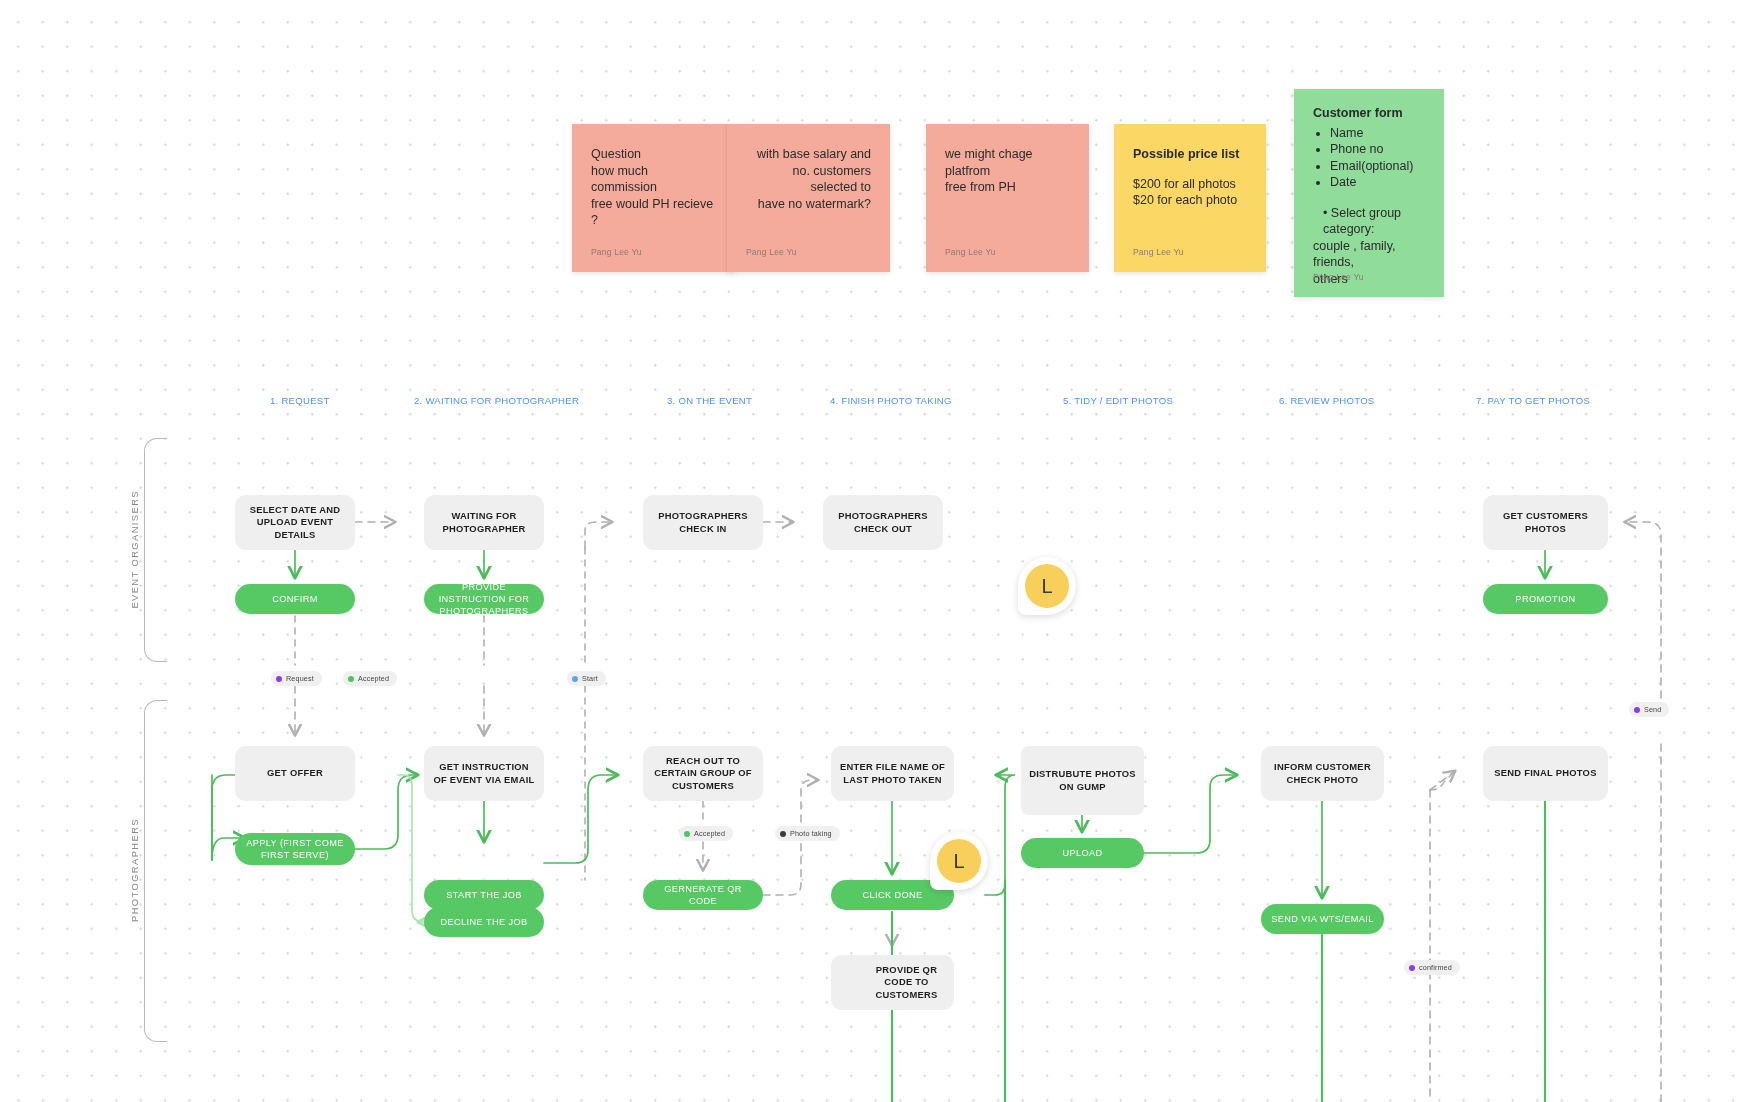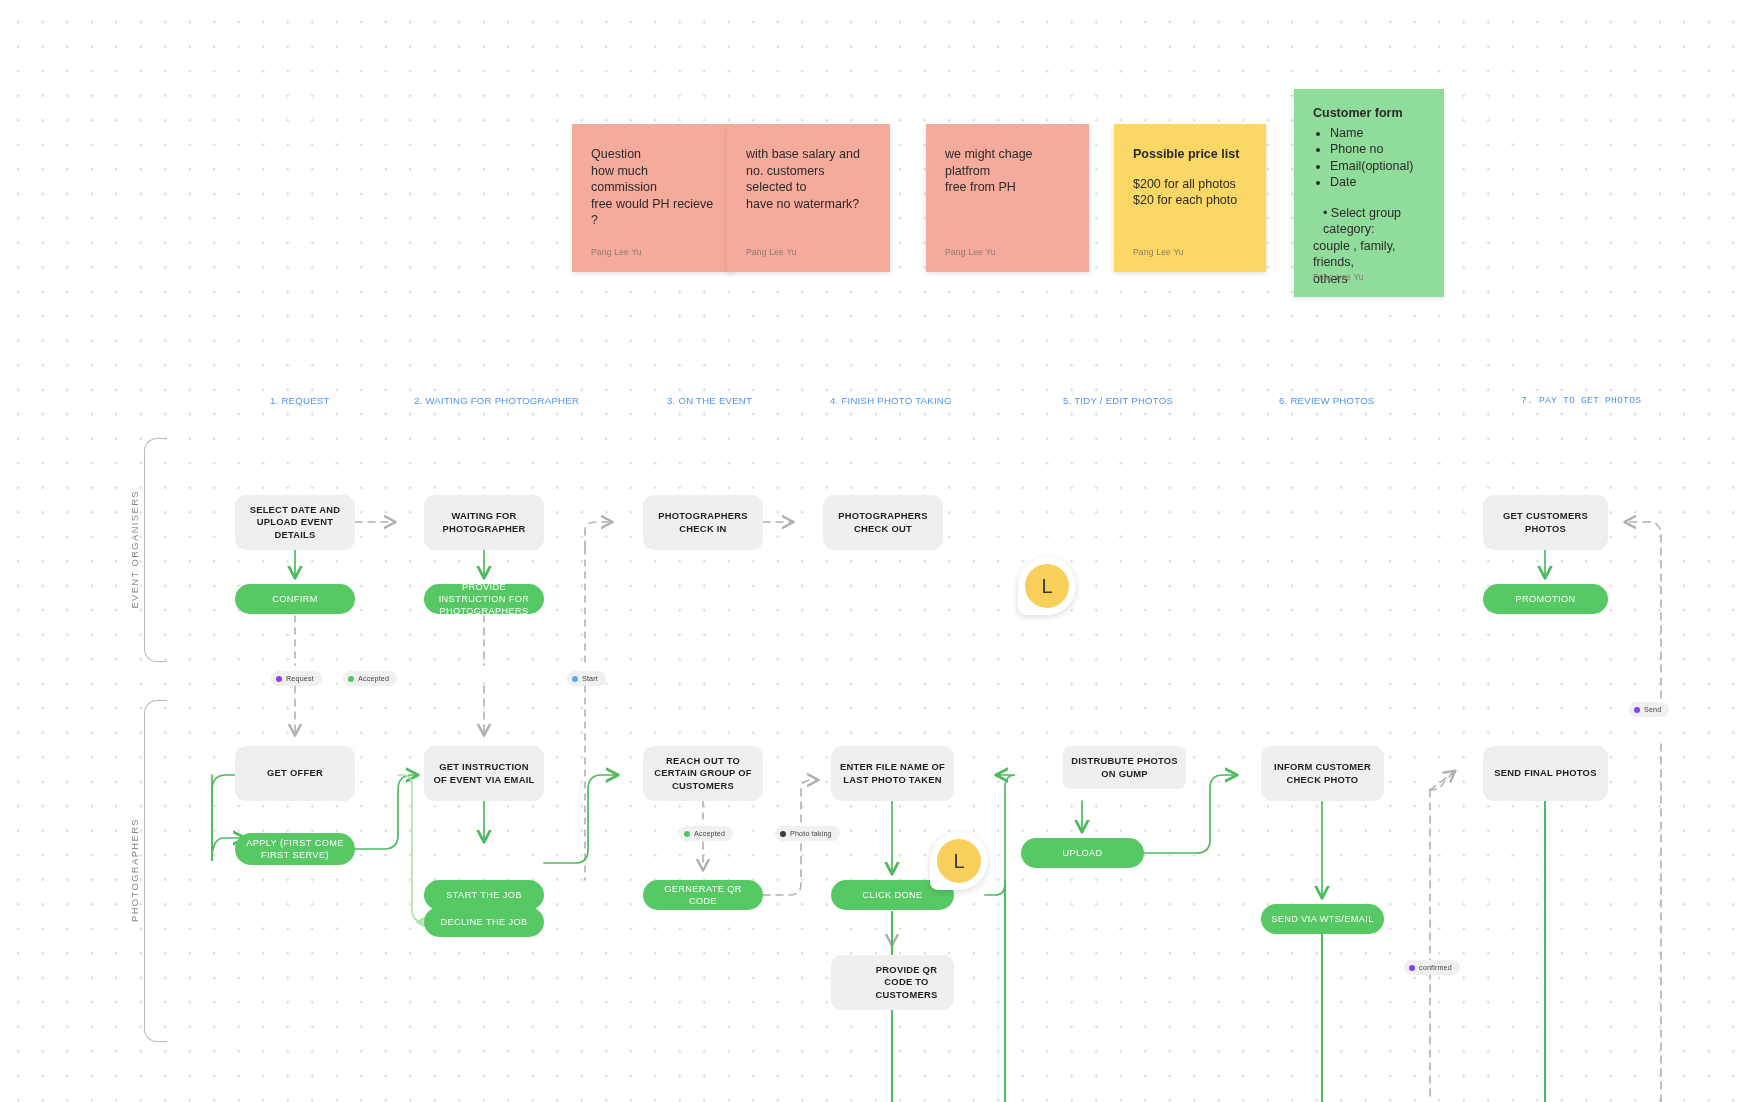--- a/index.html
+++ b/index.html
@@ -214,21 +214,21 @@
 <div class="layer">
 
 
   <div class="sticky pink" style="left:527px;top:124px;width:163px;height:148px;margin-left:45px;">
     <div class="s-body">Question
 how much commission
 free would PH recieve ?</div>
     <div class="s-author">Pang Lee Yu</div>
   </div>
 
-  <div class="sticky pink" style="left:727px;top:124px;width:163px;height:148px;">
+  <div class="sticky pink" style="left:727px;top:124px;width:163px;height:148px;text-align:right;">
     <div class="s-body">with base salary and
 no. customers selected to
 have no watermark?</div>
     <div class="s-author">Pang Lee Yu</div>
   </div>
 
   <div class="sticky pink" style="left:926px;top:124px;width:163px;height:148px;">
     <div class="s-body">we might chage platfrom
 free from PH</div>
     <div class="s-author">Pang Lee Yu</div>
@@ -256,21 +256,21 @@
     </div>
     <div class="s-author">Pang Lee Yu</div>
   </div>
 
   <div class="phase" style="left:270px;">1. REQUEST</div>
   <div class="phase" style="left:414px;">2. WAITING FOR PHOTOGRAPHER</div>
   <div class="phase" style="left:667px;">3. ON THE EVENT</div>
   <div class="phase" style="left:830px;">4. FINISH PHOTO TAKING</div>
   <div class="phase" style="left:1055px;margin-left:8px;">5. TIDY /  EDIT PHOTOS</div>
   <div class="phase" style="left:1279px;">6. REVIEW PHOTOS</div>
-  <div class="phase" style="left:1521px;font-family:Liberation Mono, monospace;">7. PAY TO GET PHOTOS</div>
+  <div class="phase" style="left:1476px;">7. PAY TO GET PHOTOS</div>
 
   <div class="bracket" style="left:144px;top:438px;height:222px;"></div>
   <div class="lane-label" style="left:129px;top:490px;">EVENT ORGANISERS</div>
 
   <div class="bracket" style="left:144px;top:700px;height:340px;"></div>
   <div class="lane-label" style="left:129px;top:818px;">PHOTOGRAPHERS</div>
 
   <div class="node" style="left:235px;top:495px;width:120px;height:55px;">SELECT DATE AND UPLOAD EVENT DETAILS</div>
   <div class="node" style="left:424px;top:495px;width:120px;height:55px;">WAITING FOR PHOTOGRAPHER</div>
   <div class="node" style="left:643px;top:495px;width:120px;height:55px;">PHOTOGRAPHERS CHECK IN</div>
@@ -278,21 +278,21 @@
   <div class="node" style="left:1483px;top:495px;width:125px;height:55px;">GET CUSTOMERS PHOTOS</div>
 
   <div class="pill" style="left:235px;top:584px;width:120px;height:30px;">CONFIRM</div>
   <div class="pill" style="left:424px;top:584px;width:120px;height:30px;">PROVIDE INSTRUCTION FOR PHOTOGRAPHERS</div>
   <div class="pill" style="left:1483px;top:584px;width:125px;height:30px;">PROMOTION</div>
 
   <div class="node" style="left:235px;top:746px;width:120px;height:55px;">GET OFFER</div>
   <div class="node" style="left:424px;top:746px;width:120px;height:55px;">GET INSTRUCTION OF EVENT VIA EMAIL</div>
   <div class="node" style="left:643px;top:746px;width:120px;height:55px;">REACH OUT TO CERTAIN GROUP OF CUSTOMERS</div>
   <div class="node" style="left:831px;top:746px;width:123px;height:55px;">ENTER FILE NAME OF LAST PHOTO TAKEN</div>
-  <div class="node" style="left:1063px;top:746px;width:123px;height:43px;border-radius:8px;">DISTRUBUTE PHOTOS ON GUMP</div>
+  <div class="node" style="left:1021px;top:746px;width:123px;height:69px;border-radius:8px;">DISTRUBUTE PHOTOS ON GUMP</div>
   <div class="node" style="left:1261px;top:746px;width:123px;height:55px;">INFORM CUSTOMER CHECK PHOTO</div>
   <div class="node" style="left:1483px;top:746px;width:125px;height:55px;">SEND FINAL PHOTOS</div>
   <div class="node" style="left:831px;top:955px;width:123px;height:55px;padding-left:36px;">PROVIDE QR CODE TO CUSTOMERS</div>
 
   <div class="pill" style="left:235px;top:833px;width:120px;height:32px;">APPLY (FIRST COME FIRST SERVE)</div>
   <div class="pill" style="left:424px;top:880px;width:120px;height:30px;">START THE JOB</div>
   <div class="pill" style="left:424px;top:907px;width:120px;height:30px;">DECLINE THE JOB</div>
   <div class="pill" style="left:643px;top:880px;width:120px;height:30px;">GERNERATE QR CODE</div>
   <div class="pill" style="left:831px;top:880px;width:123px;height:30px;">CLICK DONE</div>
   <div class="pill" style="left:1021px;top:838px;width:123px;height:30px;">UPLOAD</div>

